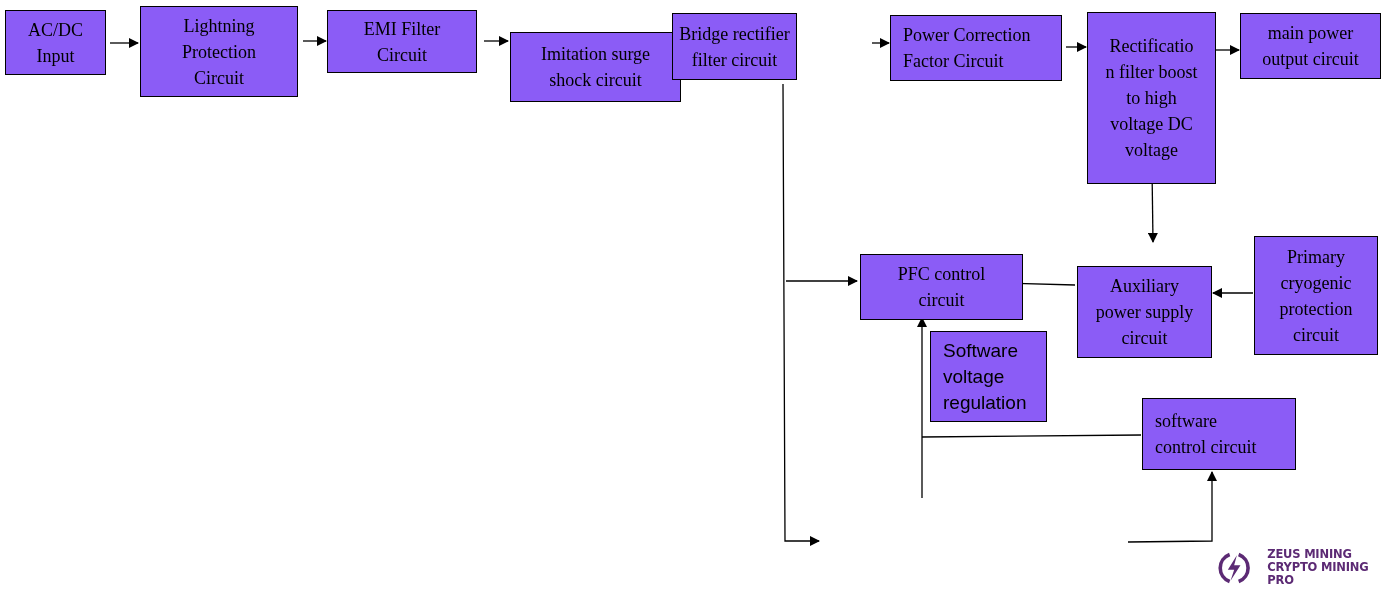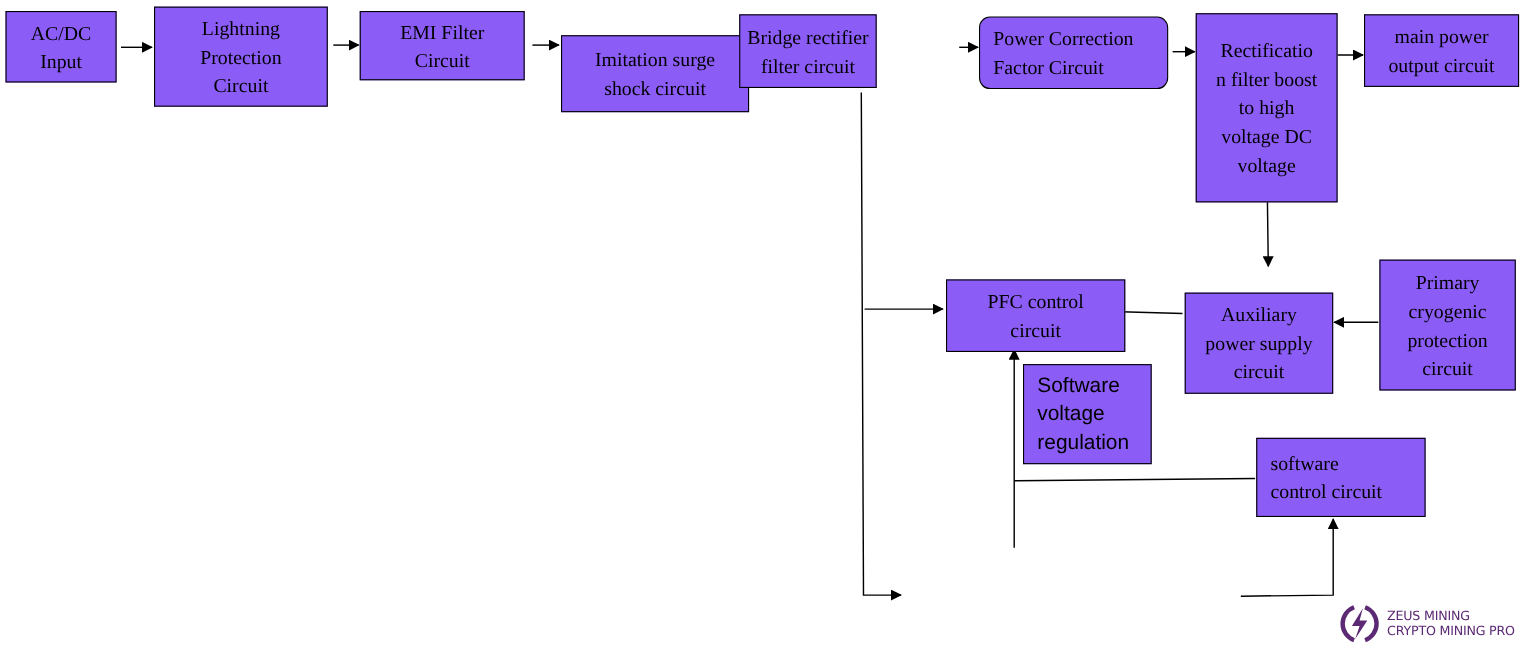--- a/index.html
+++ b/index.html
@@ -9,21 +9,21 @@
     position: absolute; box-sizing: border-box;
     border: 1.3px solid #000; background: #8b5cf6;
     display: flex; align-items: center; justify-content: center;
     text-align: center; color: #000;
     font-family: "Liberation Serif", serif; font-size: 18px; line-height: 26px;
     white-space: pre-line; padding: 1px 4px;
   }
   .box.left { justify-content: flex-start; text-align: left; padding-left: 12px; }
   .box.sans { font-family: "Liberation Sans", sans-serif; font-size: 19px; justify-content: flex-start; text-align: left; padding-left: 12px; }
   .logo { position: absolute; left: 1217px; top: 548px; display: flex; align-items: center; }
-  .logo-text { margin-left: 6px; font-family: "DejaVu Sans", sans-serif; font-weight: normal; font-size: 11.5px; line-height: 13px; color: #5c2a74; letter-spacing: -0.2px; }
+  .logo-text { margin-left: 16px; font-family: "DejaVu Sans", sans-serif; font-weight: bold; font-size: 11.5px; line-height: 13px; color: #5c2a74; letter-spacing: -0.2px; }
 </style>
 </head>
 <body>
 
 <div id="diagram">
   <svg id="wires" width="1386" height="595" style="position:absolute;left:0;top:0;">
     <defs>
       <marker id="ah" markerWidth="10" markerHeight="10" refX="9" refY="5" orient="auto" markerUnits="userSpaceOnUse">
         <path d="M0,0 L10,5 L0,10 z" fill="#000"></path>
       </marker>
@@ -49,21 +49,21 @@
 Input</div>
   <div class="box" style="left:140px;top:6px;width:158px;height:91px;">Lightning
 Protection
 Circuit</div>
   <div class="box" style="left:327px;top:10px;width:150px;height:63px;">EMI Filter
 Circuit</div>
   <div class="box" style="left:510px;top:32px;width:171px;height:70px;">Imitation surge
 shock circuit</div>
   <div class="box" style="left:672px;top:13px;width:125px;height:67px;">Bridge rectifier
 filter circuit</div>
-  <div class="box left" style="left:890px;top:15px;width:172px;height:66px;border-radius:10px;">Power  Correction
+  <div class="box left" style="left:890px;top:15px;width:172px;height:66px;">Power  Correction
 Factor Circuit</div>
   <div class="box" style="left:1087px;top:12px;width:129px;height:172px;">Rectificatio
 n filter boost
 to high
 voltage DC
 voltage</div>
   <div class="box" style="left:1240px;top:13px;width:141px;height:66px;">main power
 output circuit</div>
   <div class="box" style="left:860px;top:254px;width:163px;height:66px;">PFC control
 circuit</div>

